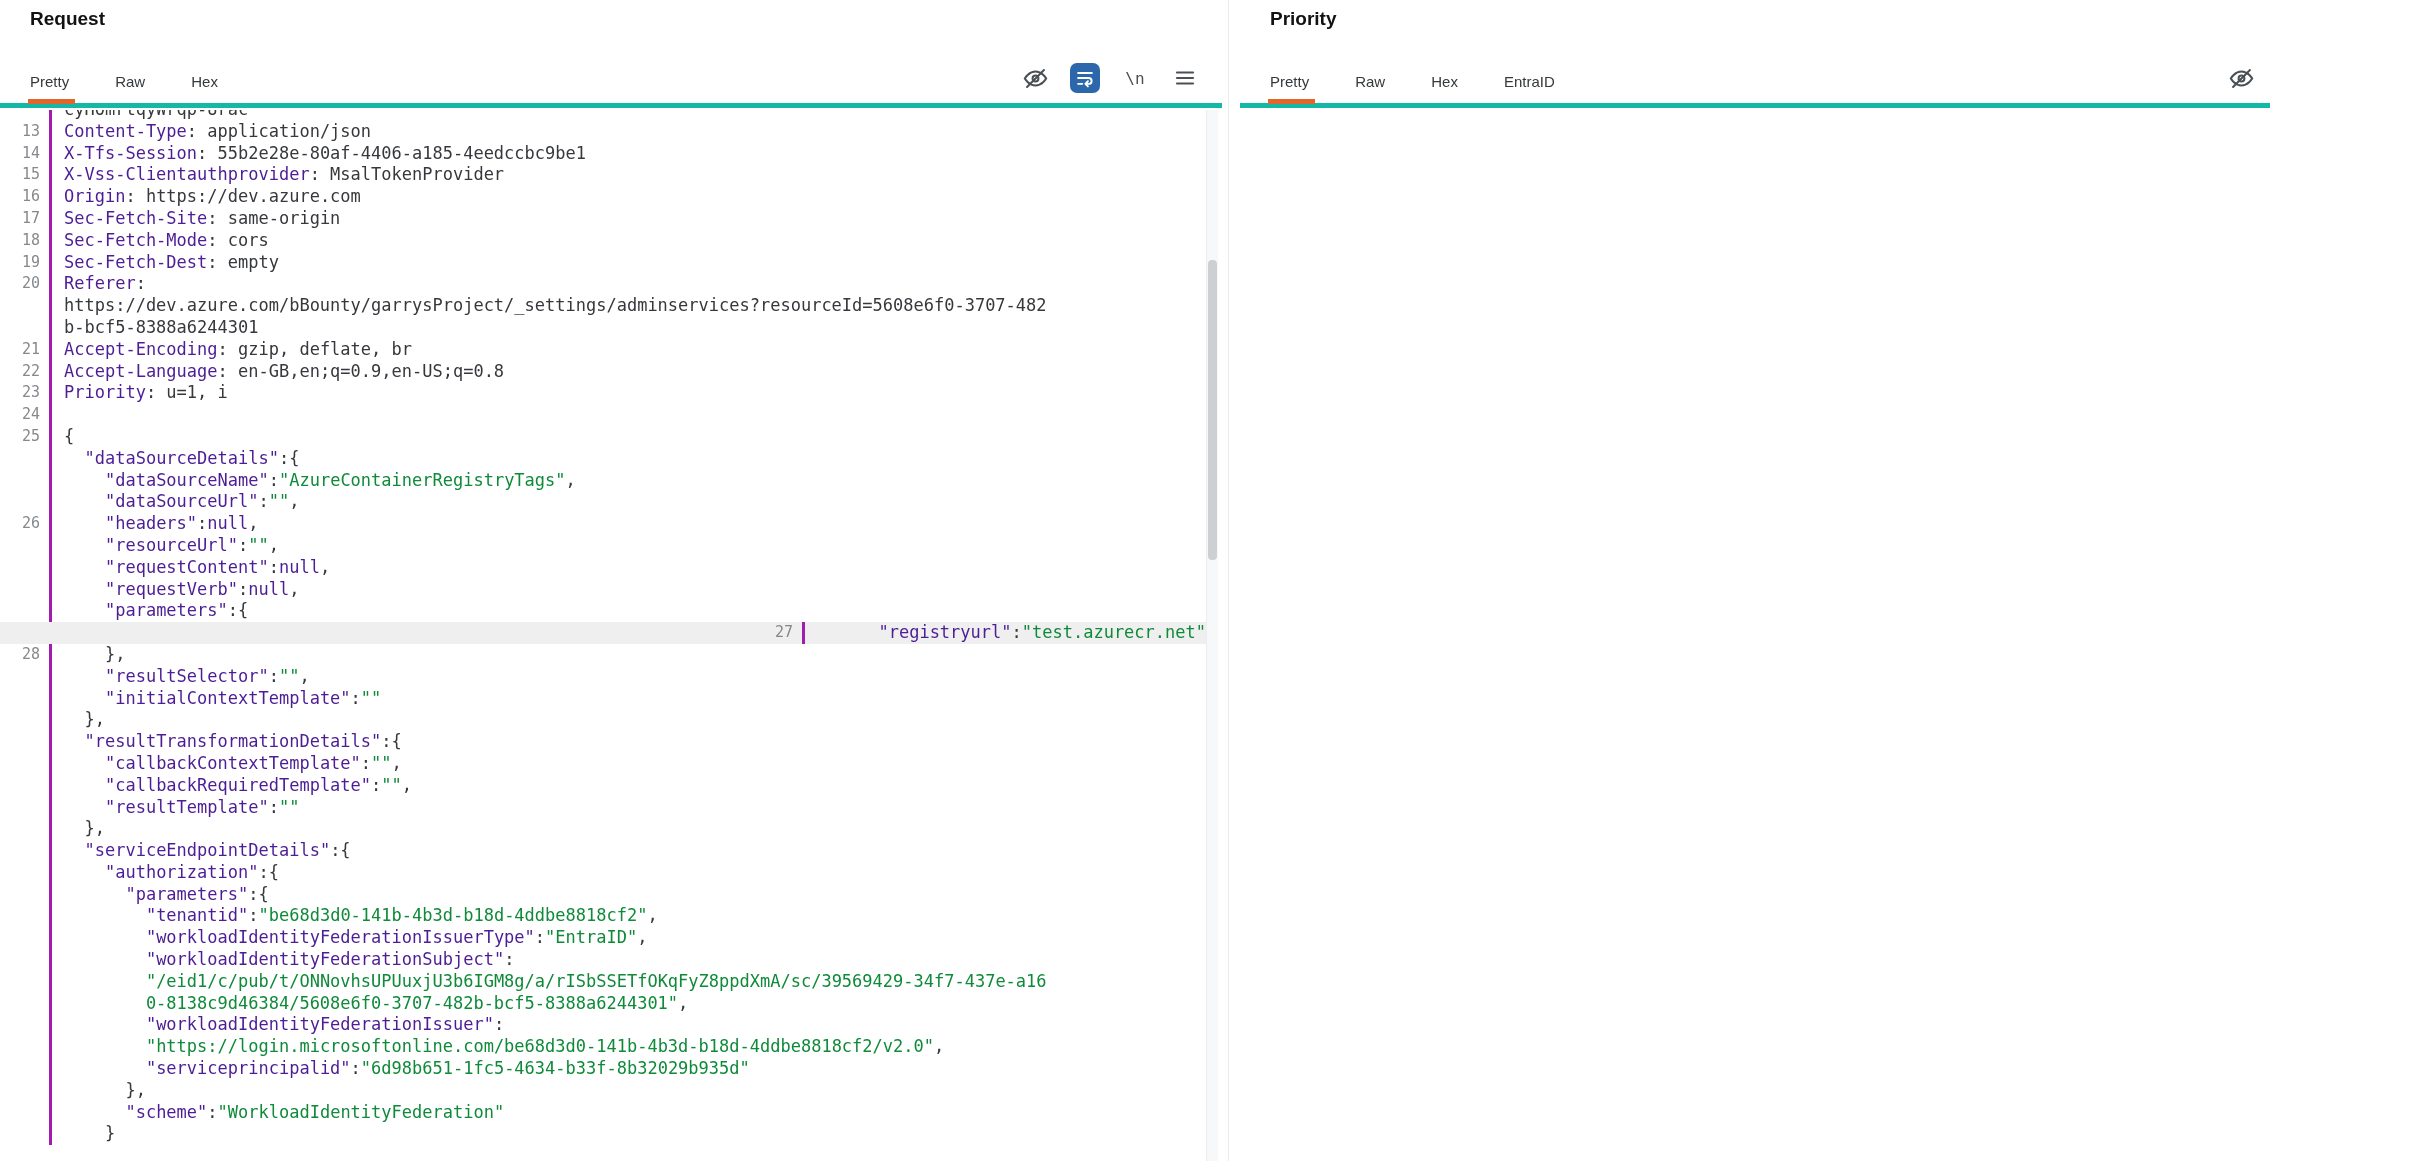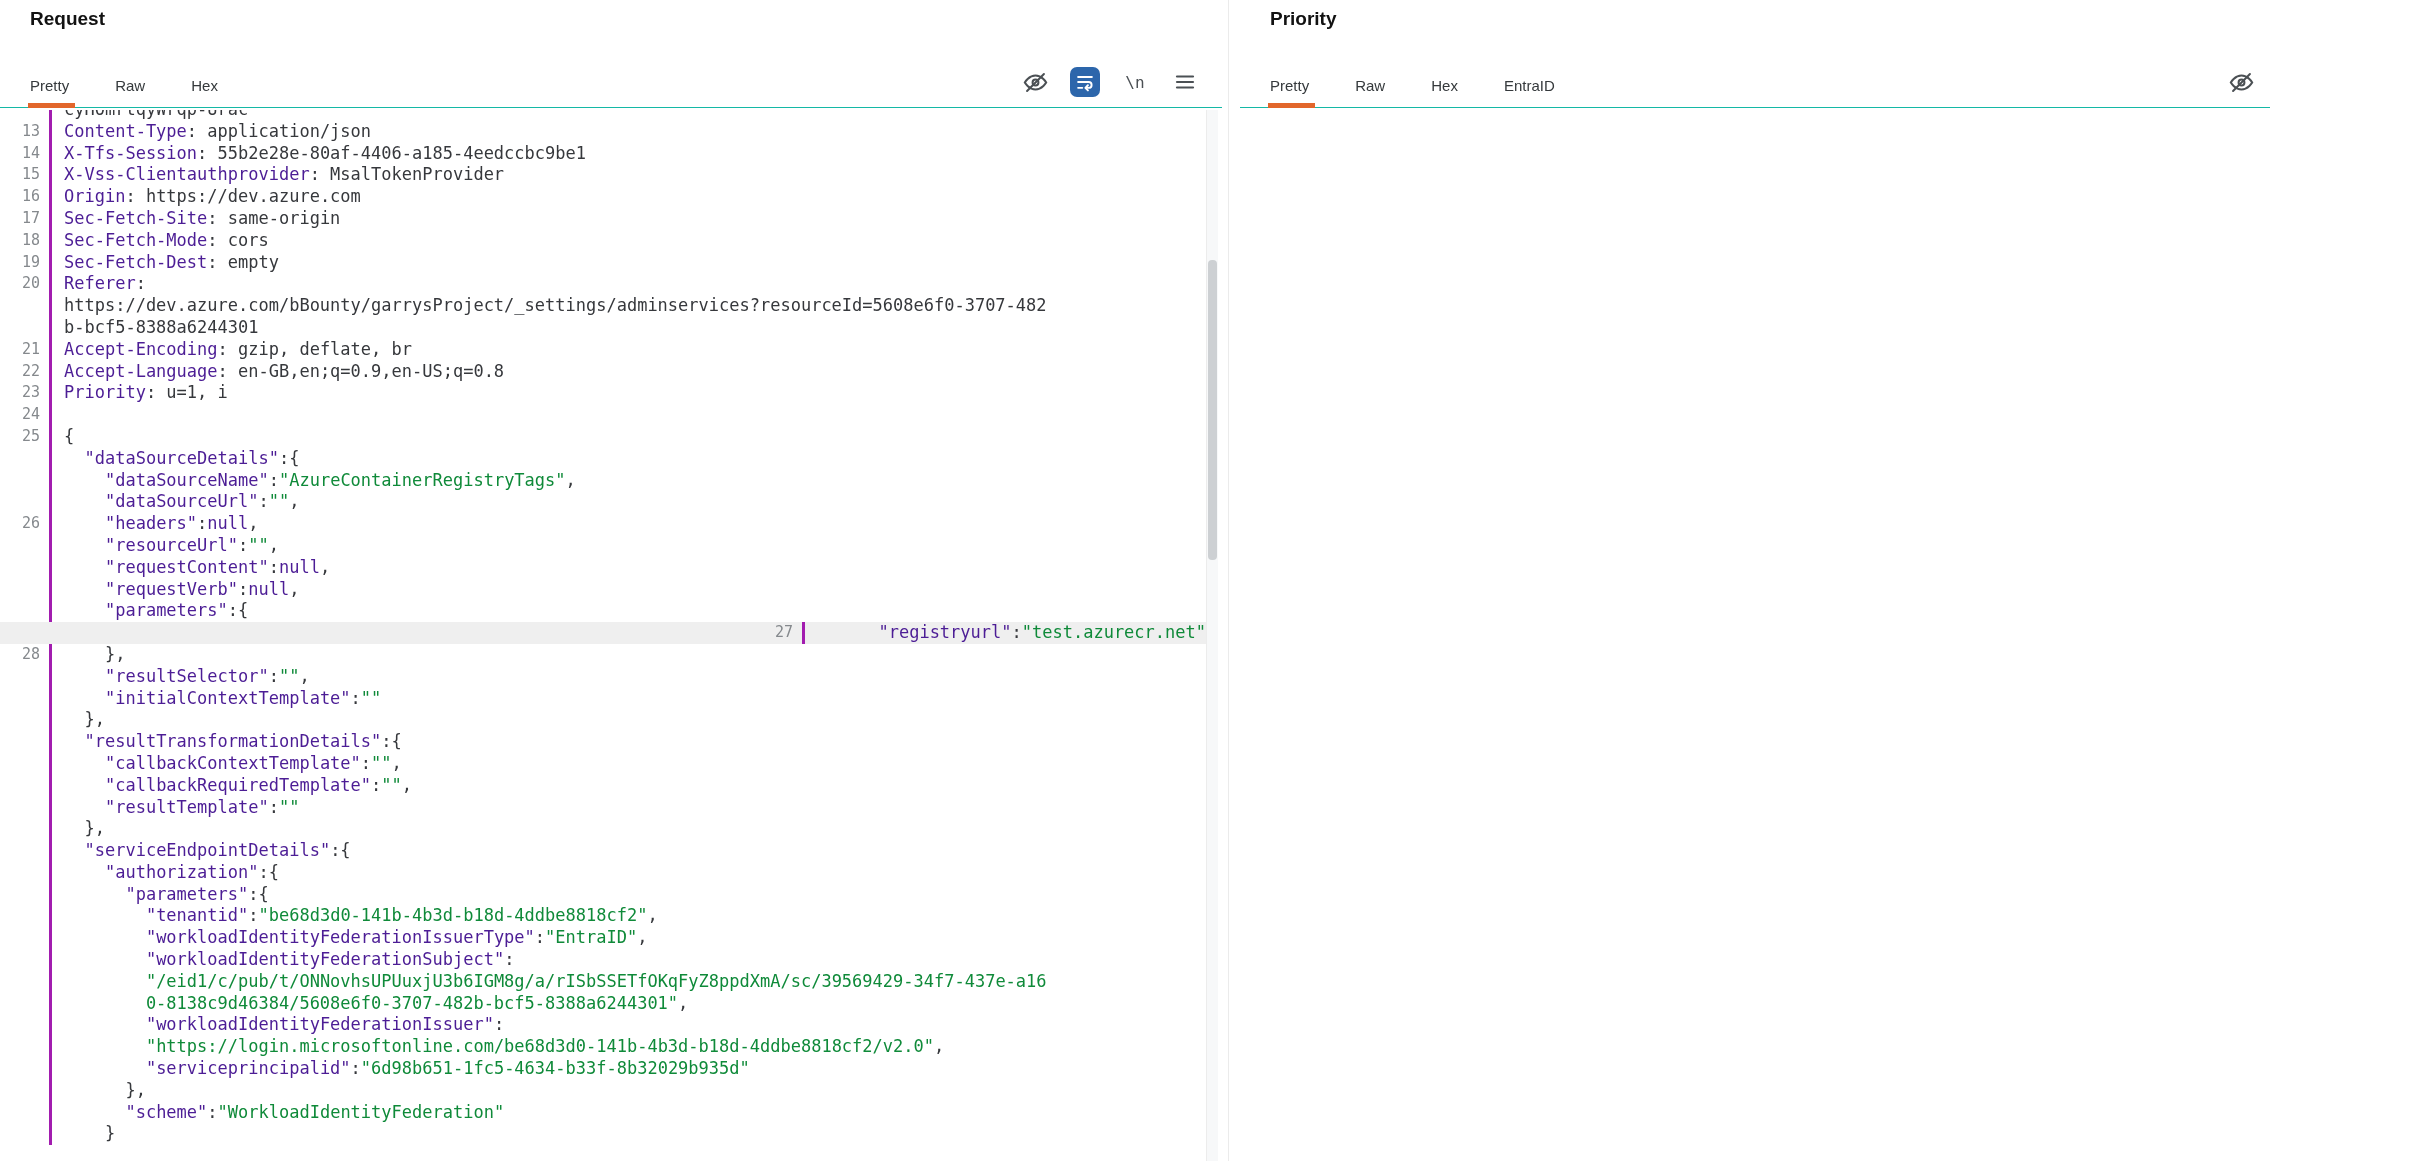--- a/index.html
+++ b/index.html
@@ -2,21 +2,21 @@
 <html><head>
 <meta charset="utf-8">
 <style>
   html,body{margin:0;padding:0;background:#ffffff;}
   #screen{position:relative;width:2270px;height:1161px;background:#fff;overflow:hidden;
           font-family:"Liberation Sans",sans-serif;}
   .panel{position:absolute;top:0;height:1161px;background:#fff;}
   #panel-request{left:0;width:1222px;}
   #panel-response{left:1240px;width:1188px;}
   .panel-title{position:absolute;top:8px;left:30px;font-size:19px;font-weight:bold;color:#121212;}
-  .tabbar{position:absolute;top:58px;left:0;right:0;height:50px;border-bottom:1px solid #14b8a6;
+  .tabbar{position:absolute;top:58px;left:0;right:0;height:50px;border-bottom:5px solid #14b8a6;
           display:flex;align-items:flex-end;padding-left:30px;gap:46px;box-sizing:border-box;}
   .tab{position:relative;padding-bottom:13px;font-size:15px;color:#35393c;}
   .tab.active::after{content:"";position:absolute;left:-2px;right:-6px;bottom:-1px;height:5px;background:#e2662b;}
   .iconrow{position:absolute;right:22px;bottom:10px;display:flex;align-items:center;gap:20px;}
   .icon-btn{width:30px;height:30px;display:flex;align-items:center;justify-content:center;}
   .icon-btn.blue{background:#2c66ab;border-radius:7px;}
   .nl-glyph{font-family:"DejaVu Sans Mono",monospace;font-size:16px;color:#4b5054;}
   
   #layout-controls{position:absolute;left:2296px;top:6px;width:120px;height:32px;background:#e5e7e9;
                    border-radius:16px;display:flex;align-items:center;}

